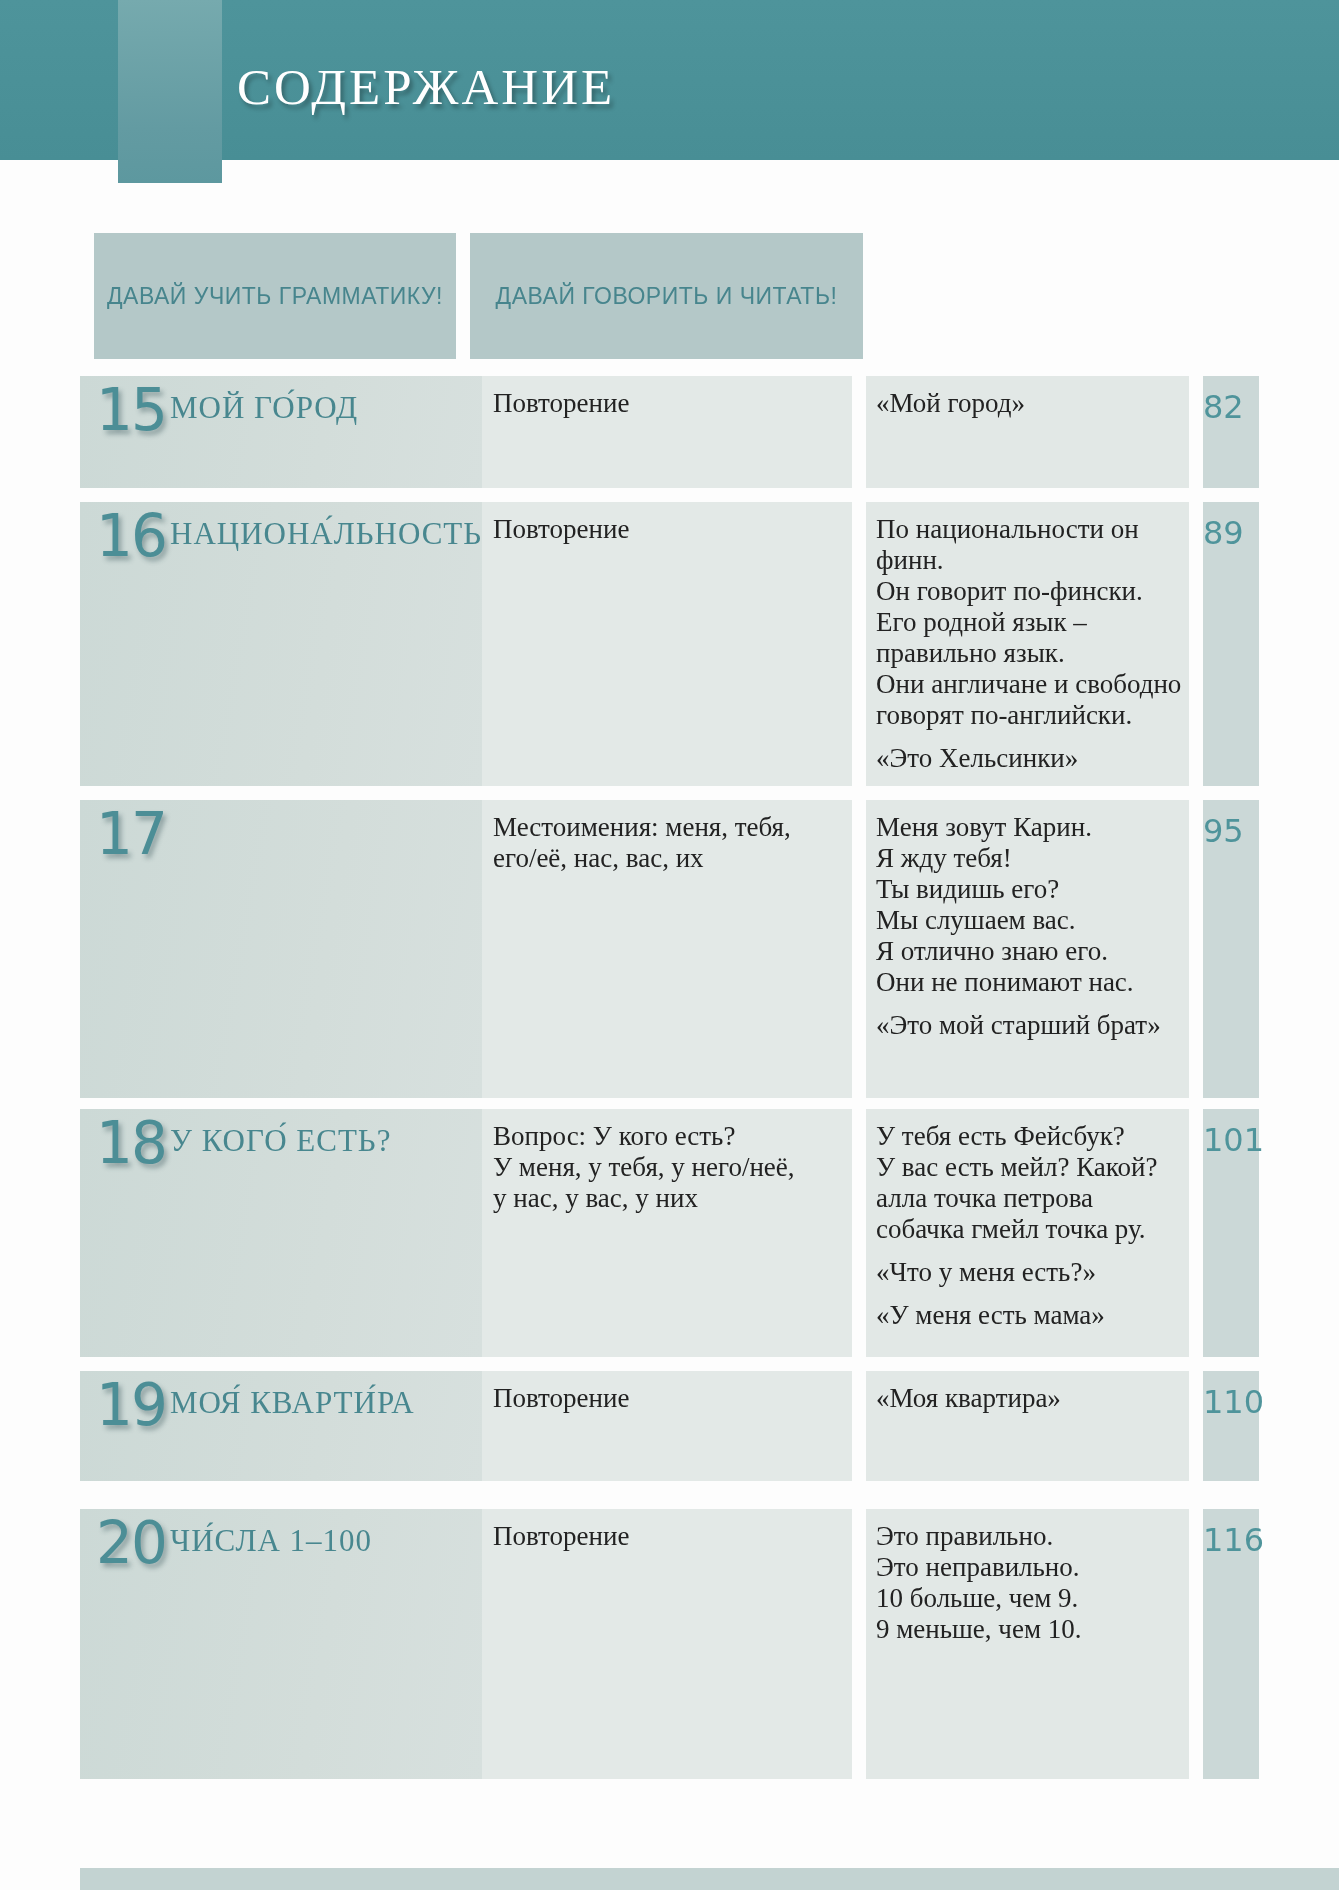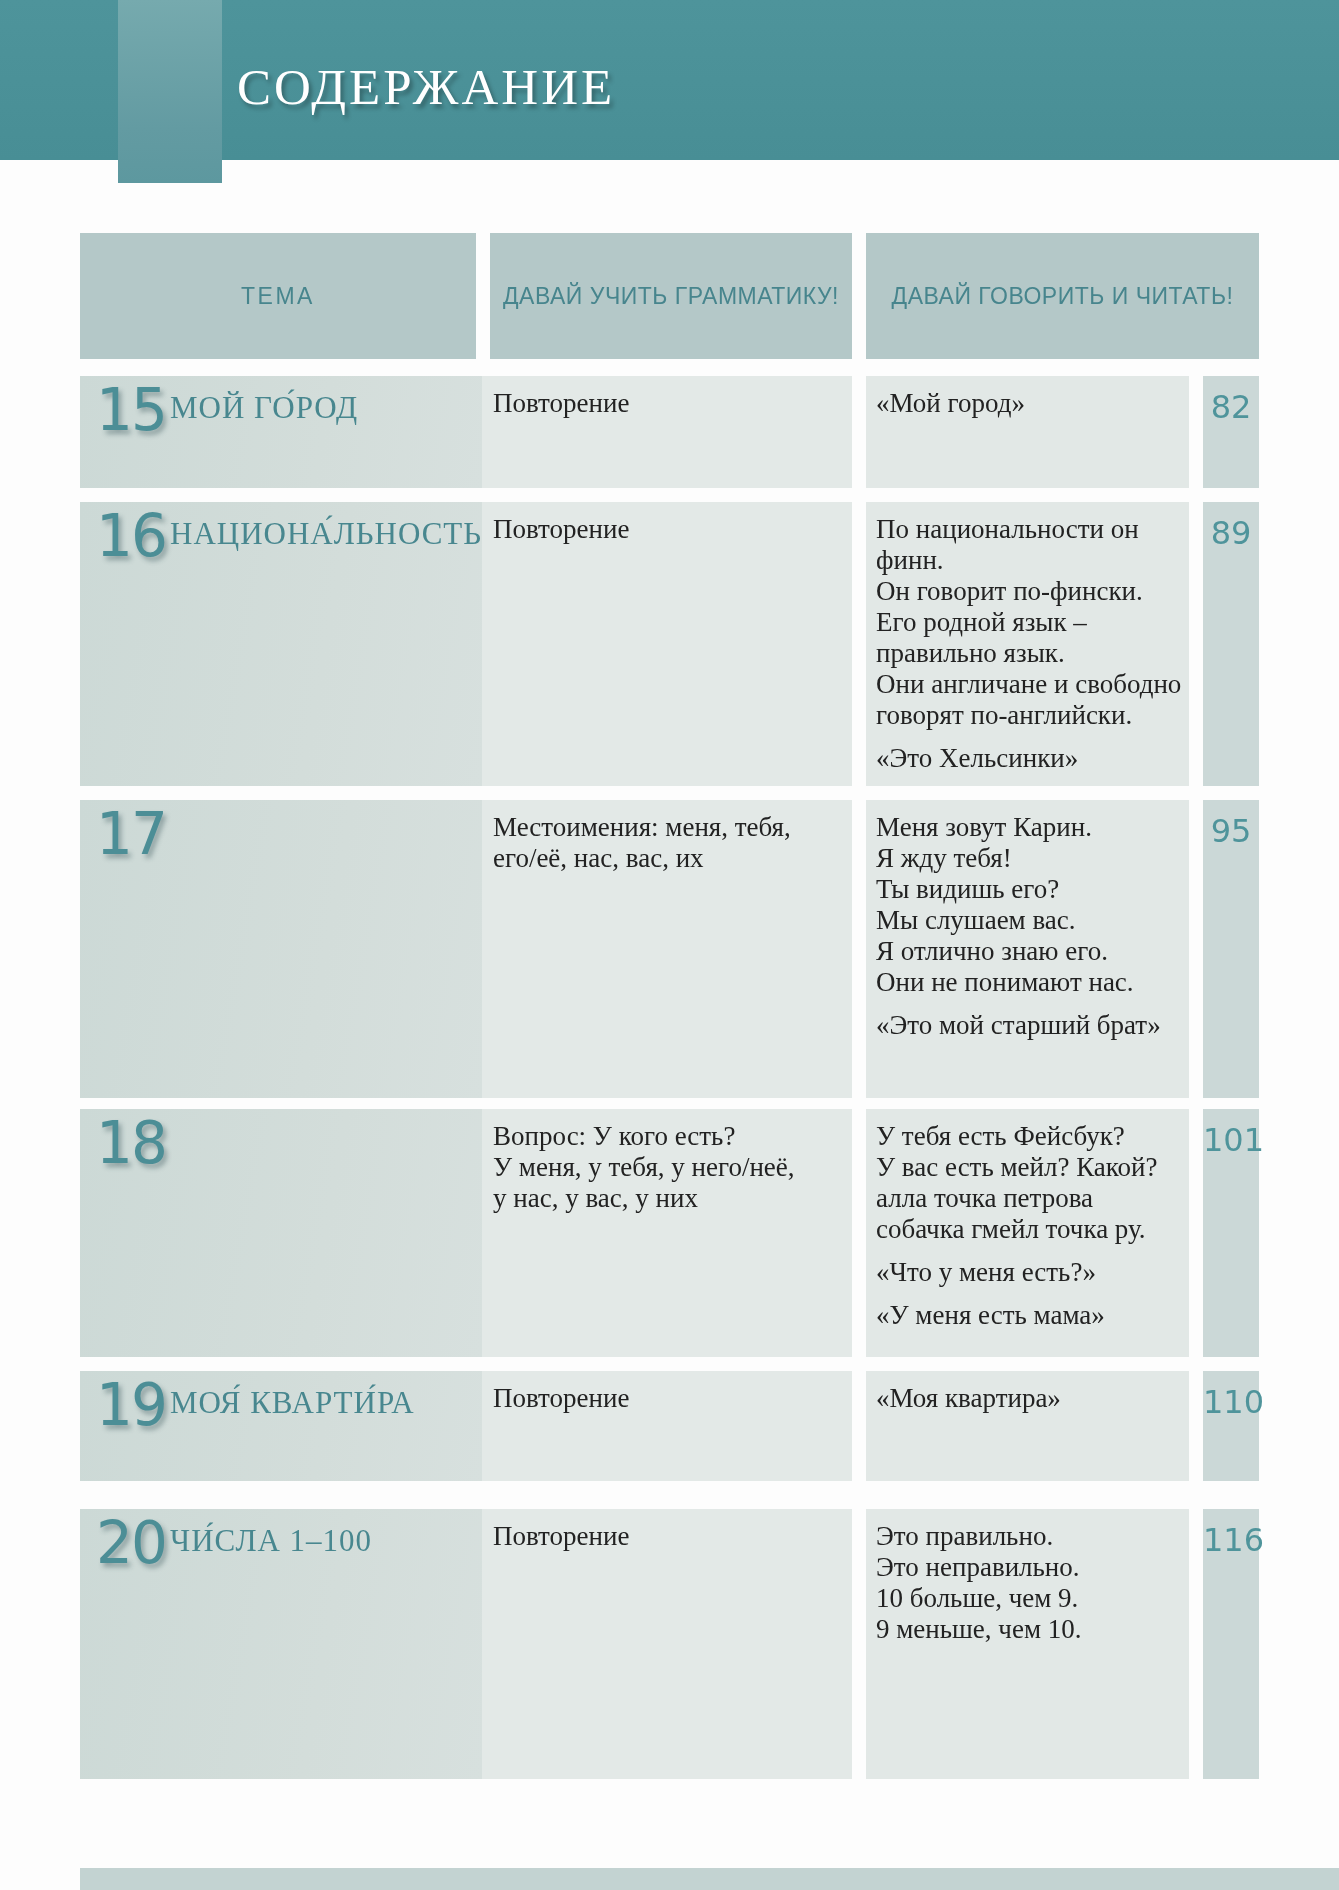--- a/index.html
+++ b/index.html
@@ -47,21 +47,21 @@
 
   .cell { position:relative; }
   .c-topic {
     width:402px;
     background:linear-gradient(100deg,#ccd9d6 0%,#d3ddda 60%,#d7e0de 100%);
   }
   .c-grammar { width:370px; background:#e3e9e7; padding:12px 10px 0 11px; }
   .c-reading { width:323px; background:#e2e8e6; margin-left:14px; padding:12px 6px 0 10px; }
   .c-page {
     width:56px; background:#cbd8d7; margin-left:14px;
-    text-align:center; padding-top:12px;
+    text-align:left; padding-top:12px;
     font-family:"DejaVu Sans", sans-serif; font-size:32px; color:#4f949b;
   }
 
   .row-number {
     position:absolute; left:16px; top:5px;
     font-family:"DejaVu Sans", sans-serif; font-weight:400;
     font-size:58px; line-height:1; letter-spacing:-2px; color:#4c8e96;
     text-shadow:3px 4px 5px rgba(45,75,80,0.40);
   }
   .topic-text {
@@ -83,21 +83,20 @@
 <body>
 
 <div class="band">
   <div class="band-rect"></div>
   <div class="band-title">СОДЕРЖАНИЕ</div>
 </div>
 
 <div class="toc">
 
   <div class="row header-row">
-    <div class="h-cell h1">ТЕМА</div>
     <div class="h-cell h2">ДАВАЙ УЧИТЬ ГРАММАТИКУ!</div>
     <div class="h-cell h3">ДАВАЙ ГОВОРИТЬ И ЧИТАТЬ!</div>
   </div>
 
   <div class="row r15">
     <div class="cell c-topic">
       <div class="row-number">15</div>
       <div class="topic-text">МОЙ ГО́РОД</div>
     </div>
     <div class="cell c-grammar">
@@ -148,20 +147,21 @@
         <div class="line">Они не понимают нас.</div>
         <div class="line blank"></div>
         <div class="line">«Это мой старший брат»</div>
       </div>
     <div class="cell c-page">95</div>
   </div>
 
   <div class="row r18">
     <div class="cell c-topic">
       <div class="row-number">18</div>
+      <div class="topic-text">У КОГО́ ЕСТЬ?</div>
     </div>
     <div class="cell c-grammar">
         <div class="line">Вопрос: У кого есть?</div>
         <div class="line">У меня, у тебя, у него/неё,</div>
         <div class="line">у нас, у вас, у них</div>
       </div>
     <div class="cell c-reading">
         <div class="line">У тебя есть Фейсбук?</div>
         <div class="line">У вас есть мейл? Какой?</div>
         <div class="line">алла точка петрова</div>

